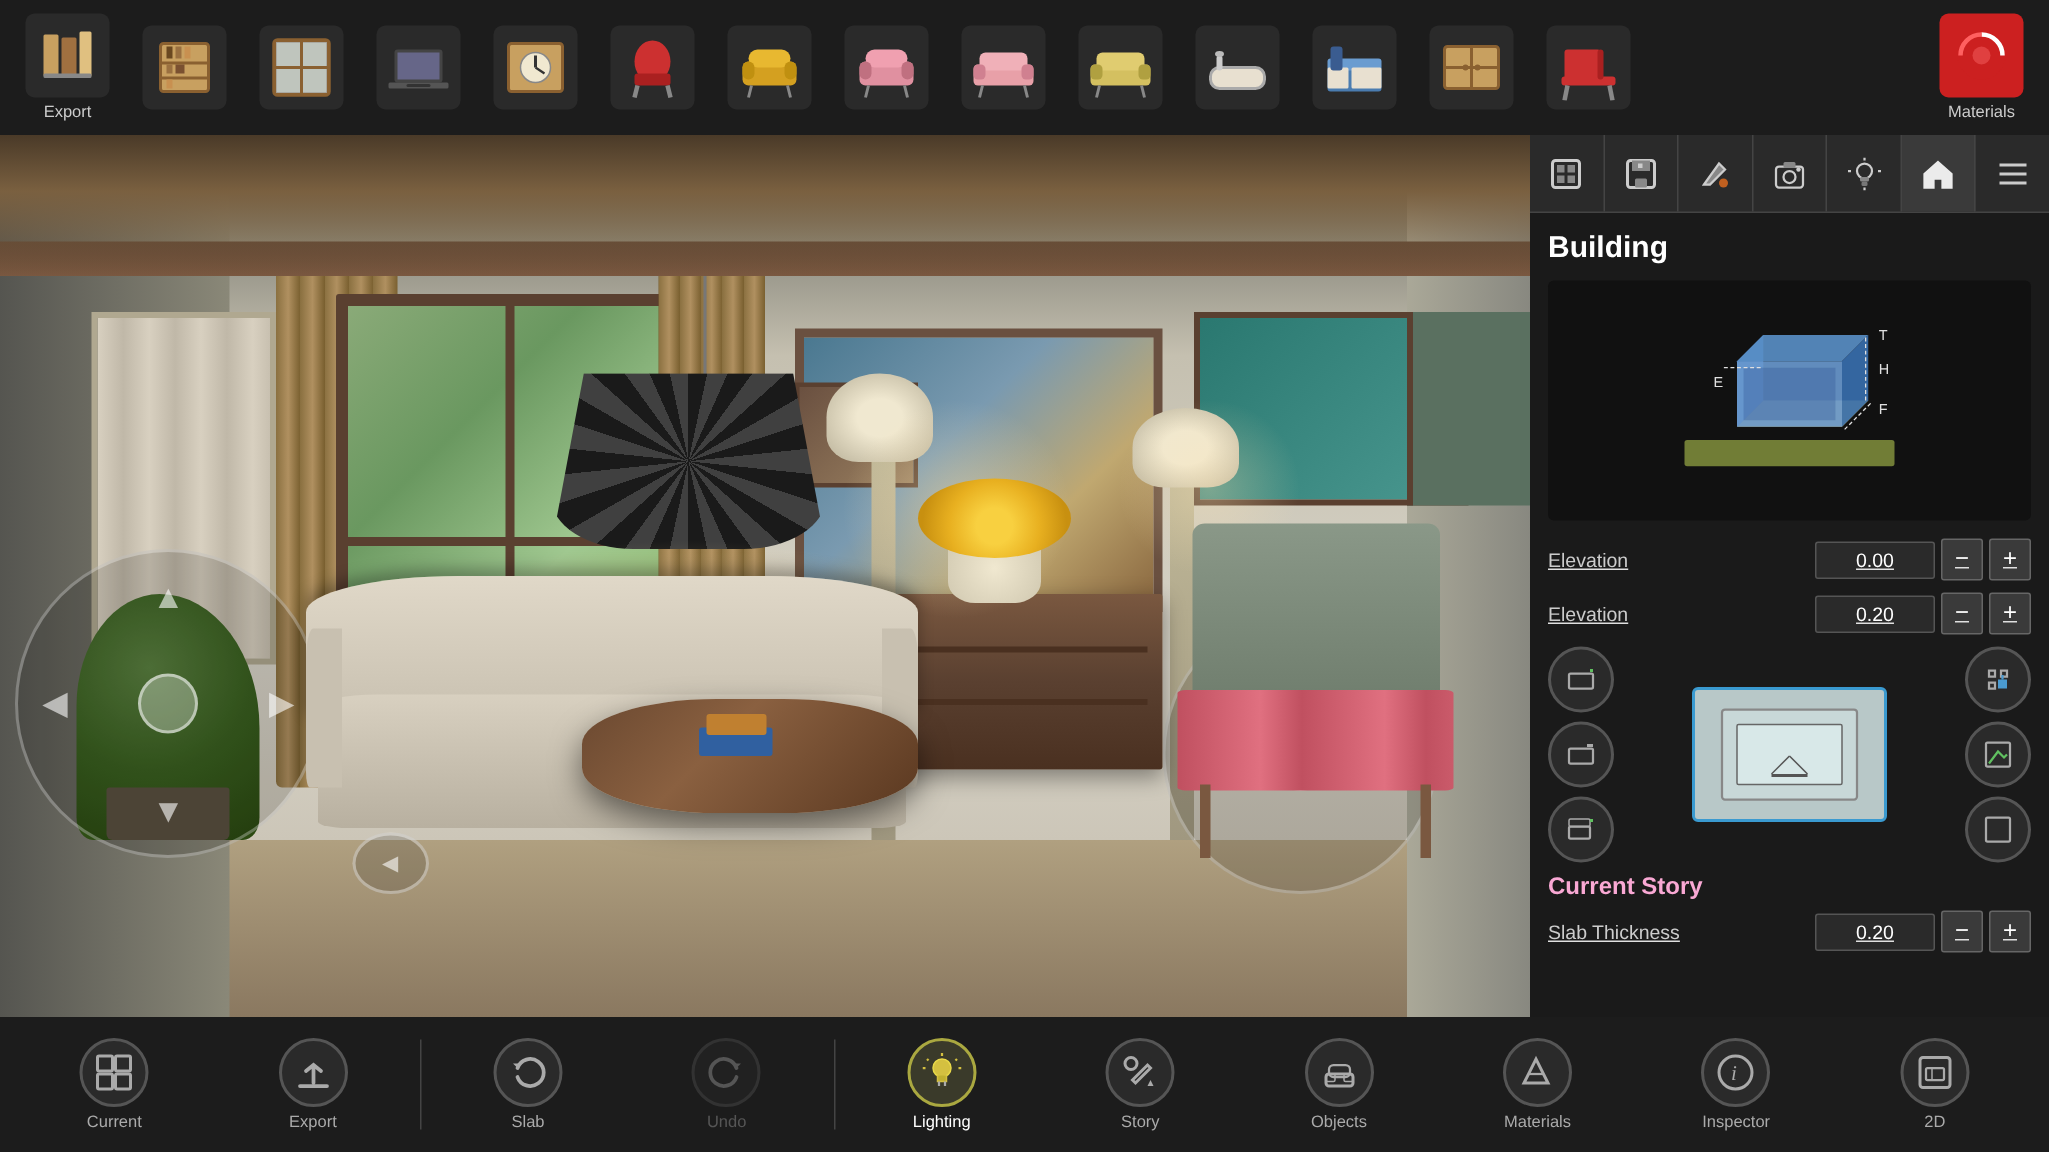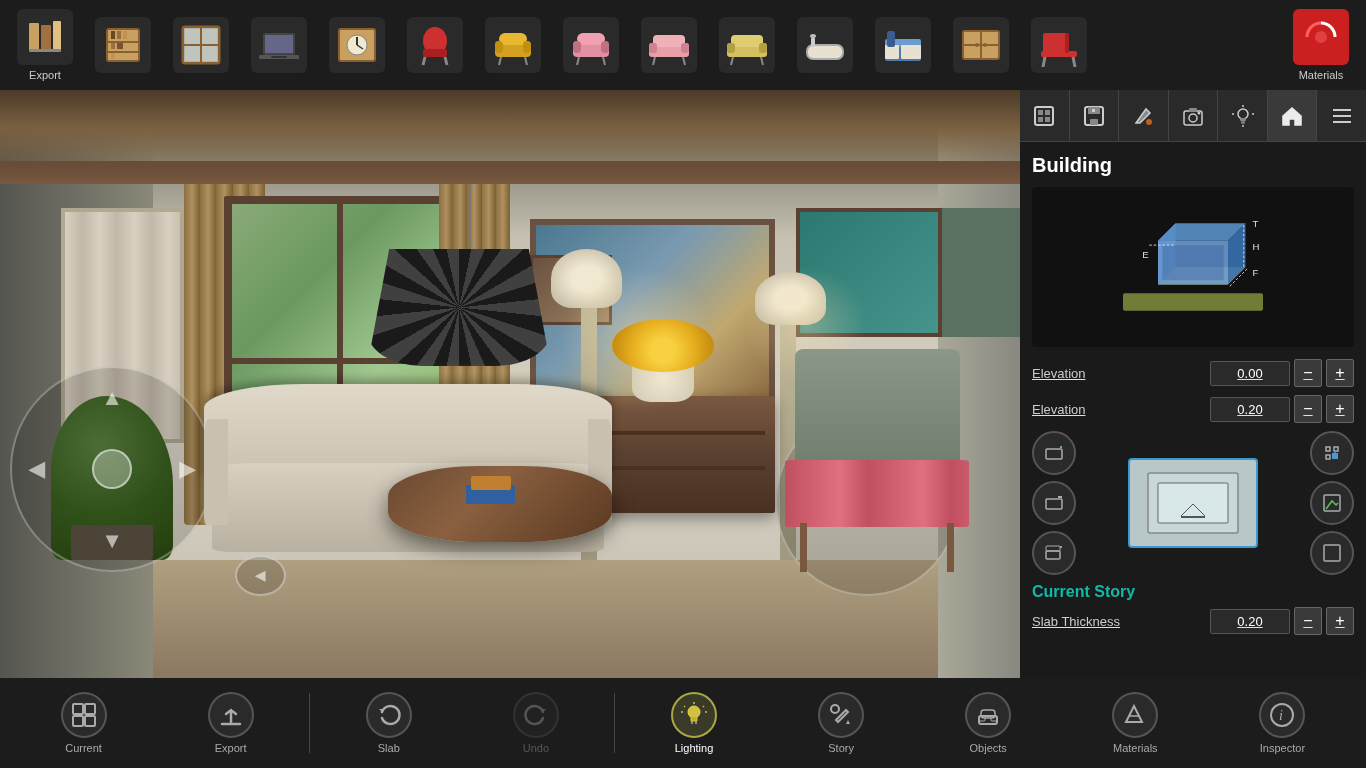--- a/index.html
+++ b/index.html
@@ -181,21 +181,21 @@
       display: flex; align-items: center; justify-content: center;
       cursor: pointer; color: #ccc; font-size: 16px; margin: auto;
     }
 
     .actions-row {
       display: flex; align-items: center; gap: 6px; margin: 8px 0;
     }
     .left-btns { display: flex; flex-direction: column; gap: 6px; }
     .right-btns { display: flex; flex-direction: column; gap: 6px; margin-left: auto; }
 
-    .current-story-title { font-size: 16px; font-weight: 600; color: #14b8a6; margin: 8px 0 6px 0; }
+    .current-story-title { font-size: 16px; font-weight: 600; color: #f9a8d4; margin: 8px 0 6px 0; }
 
     
     #bottom-toolbar {
       position: absolute; bottom: 0; left: 0; right: 0; height: 90px;
       background: #1c1c1c; display: flex; align-items: center;
       padding: 0 10px; z-index: 100;
     }
     .bt-item {
       display: flex; flex-direction: column; align-items: center; justify-content: center;
       min-width: 80px; height: 80px; cursor: pointer; color: #aaa; font-size: 11px;
@@ -798,13 +798,23 @@
   <div class="bt-item">
     <div class="bt-icon">
       <svg width="26" height="26" viewBox="0 0 26 26" fill="none">
         <circle cx="13" cy="13" r="11" stroke="#aaa" stroke-width="2" fill="none"></circle>
         <text x="10" y="18" font-size="14" fill="#aaa" font-family="serif" font-style="italic">i</text>
       </svg>
     </div>
     <span>Inspector</span>
   </div>
 
+  <div class="bt-item">
+    <div class="bt-icon">
+      <svg width="26" height="26" viewBox="0 0 26 26" fill="none">
+        <rect x="3" y="3" width="20" height="20" rx="2" stroke="#aaa" stroke-width="2" fill="none"></rect>
+        <rect x="7" y="10" width="12" height="8" rx="1" stroke="#aaa" stroke-width="1.5" fill="none"></rect>
+        <line x1="11" y1="10" x2="11" y2="18" stroke="#aaa" stroke-width="1"></line>
+      </svg>
+    </div>
+    <span>2D</span>
+  </div>
 </div>
 
 </body></html>

